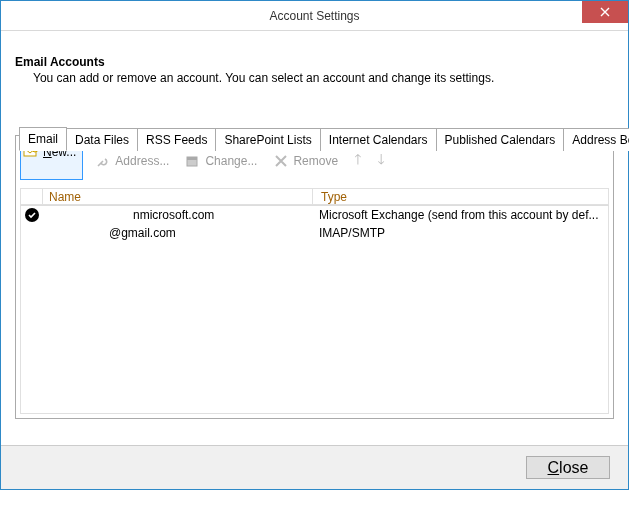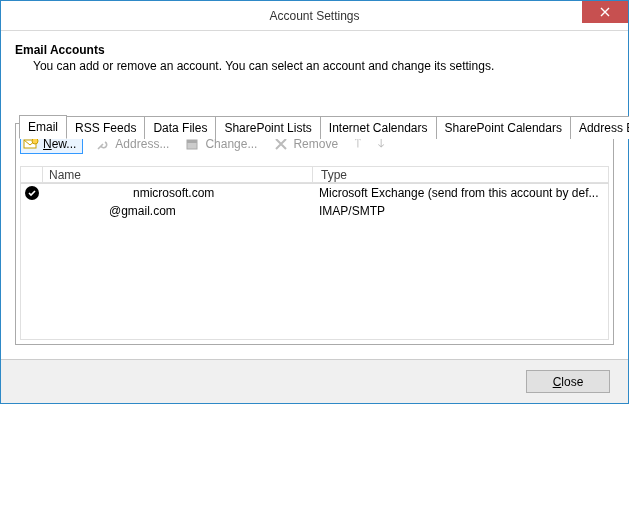--- a/index.html
+++ b/index.html
@@ -7,25 +7,26 @@
     margin: 0;
     font-family: "Segoe UI", Tahoma, sans-serif;
     font-size: 12px;
     background: #fff;
     width: 629px;
     height: 510px;
     overflow: hidden;
   }
   .window {
     width: 629px;
-    height: 404px;
+    height: 490px;
     border: 1px solid #2e89c7;
     display: flex;
     flex-direction: column;
     background: #fff;
+    gap: 12px;
   }
   .titlebar {
     height: 30px;
     background: #fff;
     border-bottom: 1px solid #d9d9d9;
     position: relative;
     display: flex;
     align-items: center;
     justify-content: center;
   }
@@ -108,37 +109,37 @@
     padding: 2px 4px;
     font-size: 12px;
     color: #999;
   }
   .tbtn.enabled {
     color: #000;
   }
   .tbtn.boxed {
     border: 1px solid #3399ff;
     background: #eaf4ff;
-    padding: 1px 6px 1px 2px;
+    padding: 1px 6px 19px 2px;
   }
   .tbtn .underline { text-decoration: underline; }
   .ticon { width: 16px; height: 16px; display:inline-flex; align-items:center; justify-content:center; }
   .listarea {
     flex: 1;
     border: 1px solid #aaa;
     border-top: none;
     display: flex;
     flex-direction: column;
     padding: 2px 4px 4px 4px;
   }
   .listheader {
     display: flex;
     height: 18px;
     font-size: 12px;
-    color: #404040;
+    color: #a16207;
     border-bottom: 1px solid #ddd;
   }
   .col-check { width: 22px; border: 1px solid #e0e0e0; border-right:none;}
   .col-name { flex: 0 0 270px; padding: 1px 6px; border: 1px solid #e0e0e0; border-right:none;}
   .col-type { flex: 1; padding: 1px 8px; border: 1px solid #e0e0e0;}
   .listbody {
     flex: 1;
     border: 1px solid #e0e0e0;
     border-top: none;
     background: #fff;
@@ -166,21 +167,21 @@
     justify-content: flex-end;
     padding-right: 18px;
     border-top: 1px solid #ccc;
     background: #f0f0f0;
   }
   .close-button {
     min-width: 84px;
     height: 23px;
     border: 1px solid #adadad;
     background: #e1e1e1;
-    font-size: 12px;
+    font-size: 16px;
     color: #000;
     display:flex;
     align-items:center;
     justify-content:center;
   }
   .close-button .underline { text-decoration: underline; }
   .arrow-disabled { color:#bbb; font-size:14px; }
   .checkmark-circle {
     width:14px;height:14px;border-radius:50%;background:#000;display:flex;align-items:center;justify-content:center;
   }
@@ -202,25 +203,25 @@
     </div>
   </div>
 
   <div class="content">
 
     <div class="heading">Email Accounts</div>
     <div class="subheading">You can add or remove an account. You can select an account and change its settings.</div>
 
     <div class="tabstrip">
       <div class="tab active"><span>Email</span></div>
+      <div class="tab inactive"><span>Data Files</span></div>
       <div class="tab inactive"><span>RSS Feeds</span></div>
-      <div class="tab inactive"><span>Data Files</span></div>
       <div class="tab inactive"><span>SharePoint Lists</span></div>
       <div class="tab inactive"><span>Internet Calendars</span></div>
-      <div class="tab inactive"><span>SharePoint Calendars</span></div>
+      <div class="tab inactive"><span>Published Calendars</span></div>
       <div class="tab inactive"><span>Address Books</span></div>
     </div>
 
     <div class="toolbar">
       <div class="tbtn enabled boxed">
         <span class="ticon">
           <svg width="16" height="16" viewBox="0 0 16 16">
               <rect x="1" y="4" width="12" height="8" fill="#fff" stroke="#caa000"></rect>
               <path d="M1 4 L7 9 L13 4" stroke="#caa000" fill="none"></path>
               <circle cx="12" cy="5" r="3" fill="#ffd24d" stroke="#caa000"></circle>

